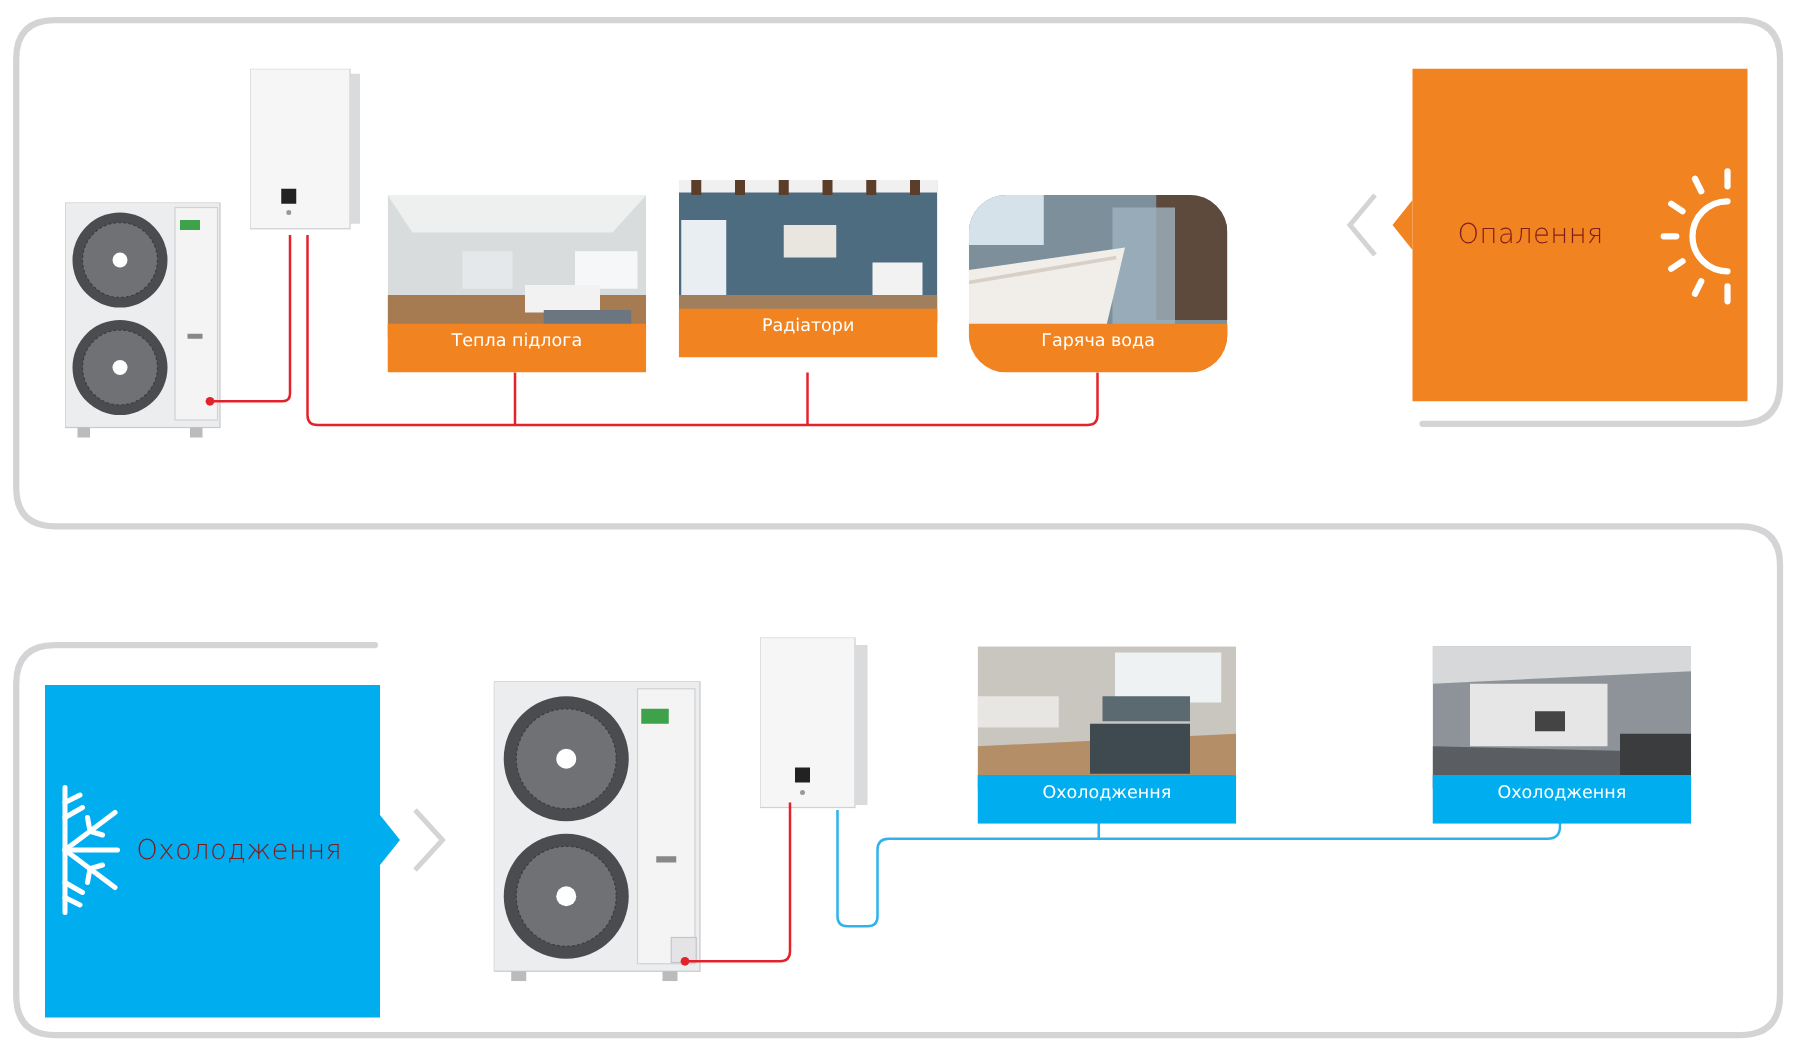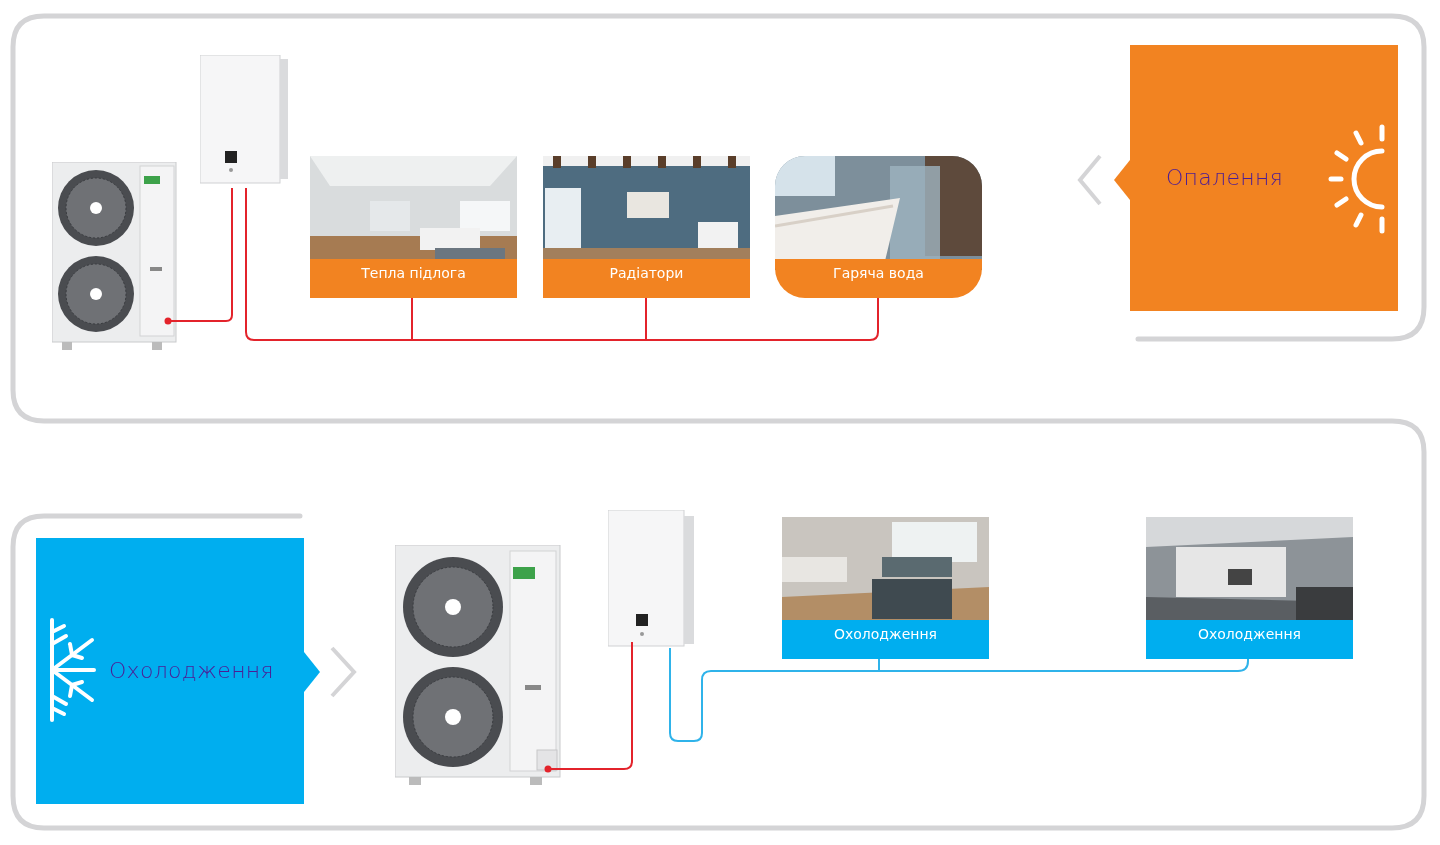--- a/index.html
+++ b/index.html
@@ -1,19 +1,19 @@
 <!DOCTYPE html>
 <html><head>
 <meta charset="utf-8">
 <style>
   html,body{margin:0;padding:0;background:#fff;}
   body{width:1440px;height:845px;position:relative;overflow:hidden;font-family:"DejaVu Sans","Liberation Sans",sans-serif;}
   .abs{position:absolute;}
   svg.frame{position:absolute;left:0;top:0;}
-  .mode-box{position:absolute;color:#4c1d95;}
+  .mode-box{position:absolute;color:#7f1d1d;margin-top:10px;}
   .mode-box .label{position:absolute;font-size:22px;white-space:nowrap;font-weight:300;letter-spacing:0.3px;}
   .room{position:absolute;width:207px;overflow:hidden;}
   .room .photo{position:absolute;left:0;top:0;width:100%;}
   .room .cap{position:absolute;left:0;bottom:0;width:100%;height:39px;color:#fff;font-size:14px;text-align:center;line-height:28px;white-space:nowrap;}
   .unit{position:absolute;}
 </style>
 </head>
 <body>
 
 <svg class="frame" width="1440" height="845">
@@ -78,21 +78,21 @@
     <rect width="207" height="114" fill="#D9DCDD"></rect>
     <polygon points="0,0 207,0 180,30 20,30" fill="#EEF0F0"></polygon>
     <rect x="150" y="45" width="50" height="30" fill="#F5F7F8"></rect>
     <rect x="60" y="45" width="40" height="30" fill="#E5E8EA"></rect>
     <polygon points="0,80 207,80 207,114 0,114" fill="#A67B52"></polygon>
     <rect x="110" y="72" width="60" height="22" fill="#F2F2F2"></rect>
     <rect x="125" y="92" width="70" height="16" fill="#6B7680"></rect>
   </svg>
   <div class="cap" style="background:#F28321;">Тепла підлога</div>
 </div>
-<div class="room" style="left:543px;top:156px;height:142px;">
+<div class="room" style="left:543px;top:144px;height:142px;">
   <svg class="photo" width="207" height="114" viewBox="0 0 207 114">
     <rect width="207" height="114" fill="#4E6C80"></rect>
     <rect width="207" height="10" fill="#F0F0F0"></rect>
     <g fill="#5A3E2A">
         <rect x="10" y="0" width="8" height="12"></rect>
         <rect x="45" y="0" width="8" height="12"></rect>
         <rect x="80" y="0" width="8" height="12"></rect>
         <rect x="115" y="0" width="8" height="12"></rect>
         <rect x="150" y="0" width="8" height="12"></rect>
         <rect x="185" y="0" width="8" height="12"></rect>

